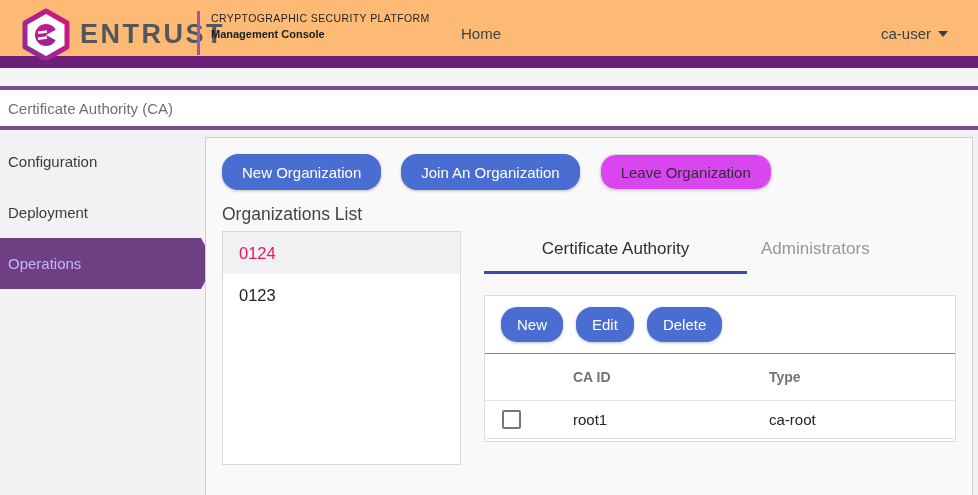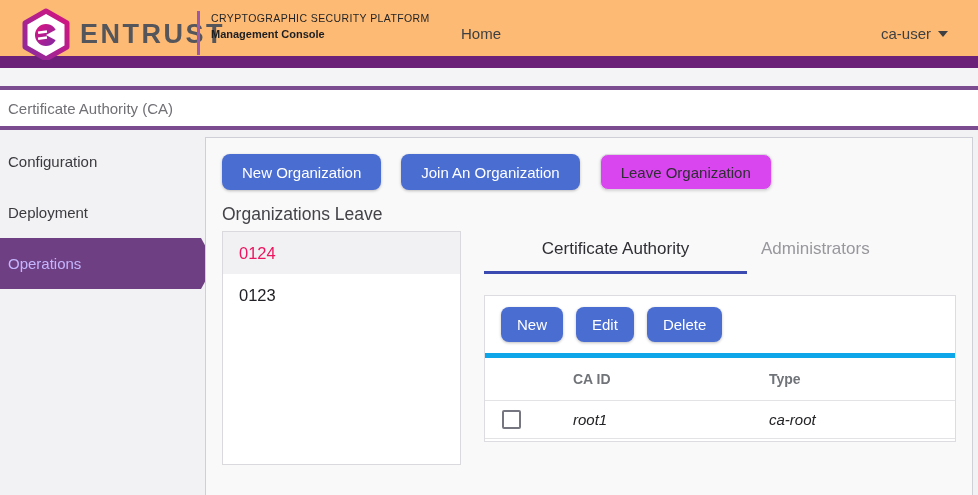--- a/index.html
+++ b/index.html
@@ -38,21 +38,21 @@
   .side-nav { position:absolute; left:0; top:6px; width:215px; }
   .nav-item { height:51px; display:flex; align-items:center; padding-left:8px;
               font-size:15px; color:#3a3a3f; width:205px; cursor:pointer; }
   .nav-item.active { width:215px; background:#6e3f82; color:#c4b5fd; height:51px;
     clip-path:polygon(0 0, calc(100% - 14px) 0, 100% 50%, calc(100% - 14px) 100%, 0 100%); }
 
   .panel { position:absolute; left:205px; top:7px; width:768px; height:360px;
            background:#f9f9fa; border:1px solid #cfcfd8; padding:16px; }
 
   .action-row { display:flex; gap:20px; }
-  .btn { height:36px; border-radius:8px; font-size:15px; display:flex; align-items:center;
+  .btn { height:36px; border-radius:16px; font-size:15px; display:flex; align-items:center;
          justify-content:center; padding:0 20px; cursor:pointer; border:none;
          font-family:"Liberation Sans", sans-serif; box-shadow:0 1px 3px rgba(0,0,0,.25); }
   .btn-primary { background:#4a6dd2; color:#fff; }
   .btn-light { background:#d946ef; color:#2e2e33; border:1px solid #d8d8dc;
                box-shadow:0 1px 3px rgba(0,0,0,.15); }
 
   .list-title { margin:14px 0 6px; font-size:17.5px; font-weight:400; color:#434348; }
 
   .columns { display:flex; gap:23px; }
   .org-list { width:239px; height:234px; background:#fff; border:1px solid #d9d9de; }
@@ -66,23 +66,23 @@
          cursor:pointer; }
   .tab.active { width:263px; text-align:center; color:#2e2e33; border-bottom-color:#3a4ab0; }
   .tab.inactive { padding-left:14px; color:#97979c; }
 
   .table-card { margin-top:21px; border:1px solid #dcdce1; background:#fff;
                 padding:11px 0 2px; }
   .card-actions { display:flex; gap:13px; padding:0 16px 11px; }
   .btn-sm { height:35px; padding:0 16px; }
 
   .tbl-row { display:grid; grid-template-columns:72px 196px 1fr; align-items:center; }
-  .tbl-head { height:48px; border-top:5px solid #0ea5e9; border-bottom:1px solid #e3e3e6; }
+  .tbl-head { height:48px; border-top:1px solid #0ea5e9; border-bottom:1px solid #e3e3e6; }
   .tbl-head .cell { font-size:14px; font-weight:700; color:#707479; }
-  .tbl-data { height:38px; border-bottom:1px solid #e3e3e6;font-style:italic; }
+  .tbl-data { height:38px; border-bottom:1px solid #e3e3e6; }
   .tbl-data .cell { font-size:15px; color:#232326; }
   .cell { padding-left:16px; }
   .checkbox { width:19px; height:19px; border:2px solid #767680; border-radius:2px;
               margin-left:17px; background:#fff; cursor:pointer; }
 </style>
 </head>
 <body>
 
 <div class="header">
   <svg class="logo-hex" viewBox="0 0 48 52">
@@ -130,21 +130,21 @@
   </div>
 
   <div class="panel">
 
     <div class="action-row">
       <button class="btn btn-primary">New Organization</button>
       <button class="btn btn-primary">Join An Organization</button>
       <button class="btn btn-light">Leave Organization</button>
     </div>
 
-    <div class="list-title">Organizations Leave</div>
+    <div class="list-title">Organizations List</div>
 
     <div class="columns">
 
       <div class="org-list">
         <div class="org-row selected">0124</div>
         <div class="org-row">0123</div>
       </div>
 
       <div class="right-col">
 

